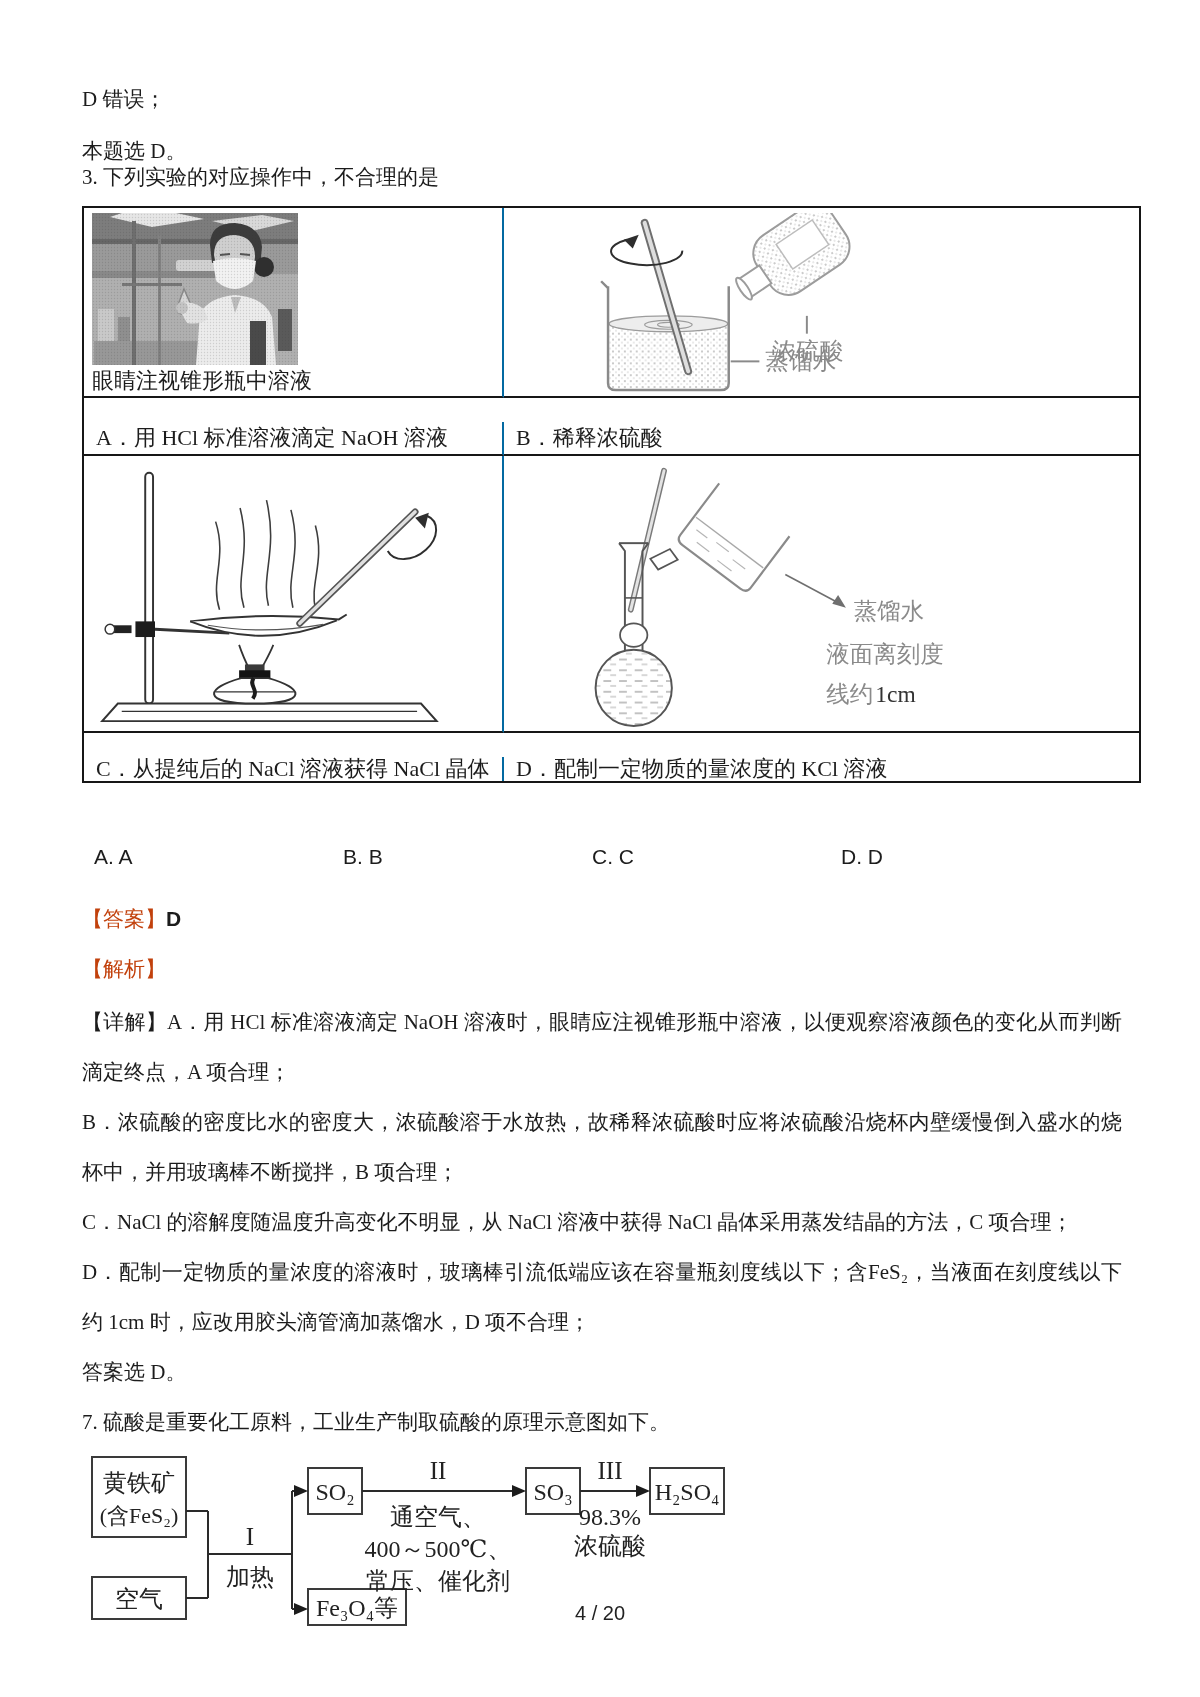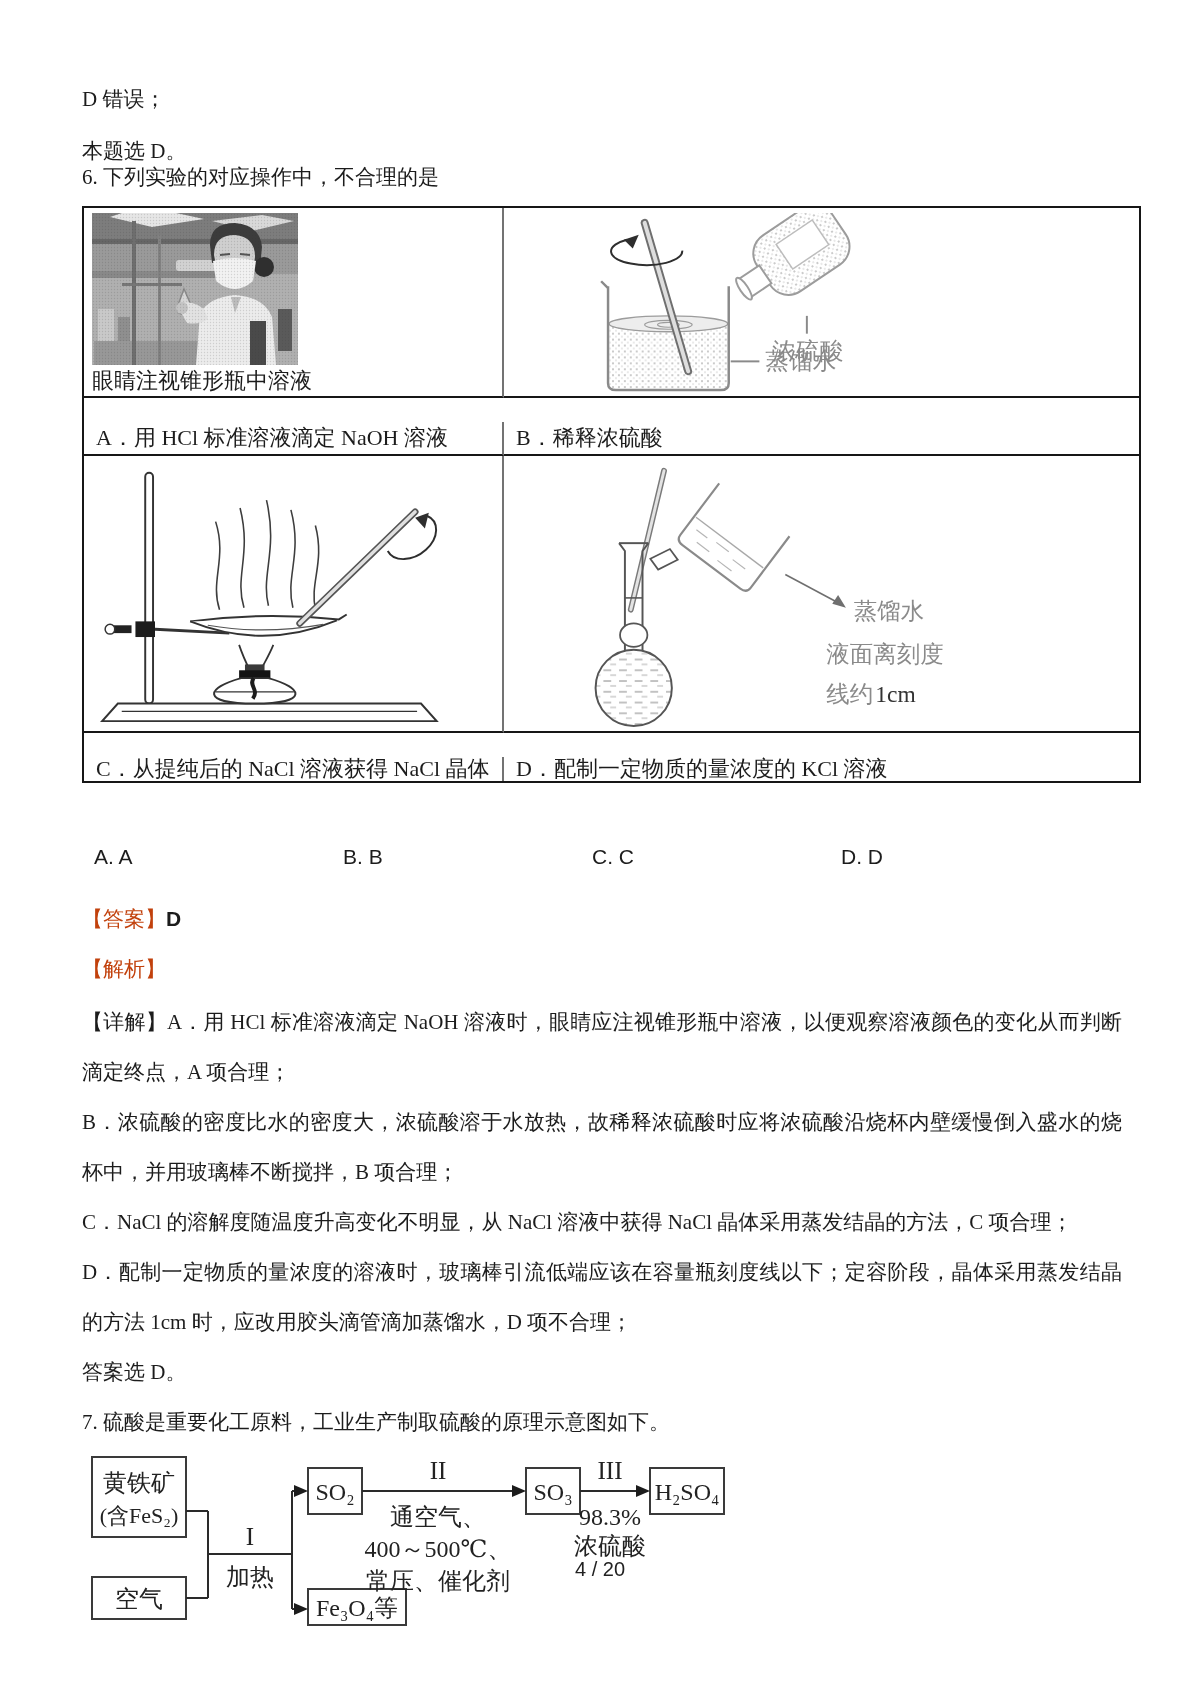--- a/index.html
+++ b/index.html
@@ -15,21 +15,21 @@
   .mb22 { }
   .mb16 { margin-bottom:16px; }
 
   
   .qtable {
     width:1059px; margin-top:14px;
     display:grid; grid-template-columns:420px 1fr;
     grid-template-rows:190px 58px 277px 48px;
     border:2px solid #161616;
   }
-  .qtable > div { border-right:2px solid #737373; border-bottom:2px solid #161616; overflow:hidden; }
+  .qtable > div { border-right:2px solid #0369a1; border-bottom:2px solid #161616; overflow:hidden; }
   .qtable > div:nth-child(2n) { border-right:none; }
   .qtable > div:nth-child(7), .qtable > div:nth-child(8) { border-bottom:none;text-align:center; }
   .img-cell { padding:5px 8px 2px 8px; }
   .label-cell { display:flex; align-items:center; padding:0 12px; font-size:22px;margin-top:24px; }
   .photo-caption { font-size:22px; line-height:28px; margin-top:2px; }
 
   
   .options { display:grid; grid-template-columns:249px 249px 249px 249px; margin-top:62px; padding-left:12px; }
   .opt { font-family:"Liberation Sans","DejaVu Sans",sans-serif; font-size:21px; }
   .ans-line { margin-top:36px; line-height:28px; }
@@ -43,32 +43,32 @@
 
   
   svg { display:block; }
   svg text { font-family:"Liberation Serif","DejaVu Serif",serif; }
   .gray-label { fill:#8a8a8a; }
   .dia-text { fill:#222; }
 
   .flowchart { margin-top:6px; margin-left:4px; }
 
   .footer {
-    position:absolute; left:0; top:1558px; width:100%; text-align:center;
+    position:absolute; left:0; top:1602px; width:100%; text-align:center;
     font-family:"Liberation Sans","DejaVu Sans",sans-serif; font-size:20px; color:#222;
   }
 </style>
 </head>
 <body>
 
 <div class="page">
 
   <p class="tline mb26">D 错误；</p>
   <p class="tline mb22">本题选 D。</p>
-  <p class="tline mb16">6. 下列实验的对应操作中，不合理的是</p>
+  <p class="tline mb16">3. 下列实验的对应操作中，不合理的是</p>
 
   <div class="qtable">
 
     <div class="img-cell">
       <svg width="206" height="152" viewBox="0 0 206 152">
         <defs>
           <pattern id="halftone" width="3" height="3" patternUnits="userSpaceOnUse">
             <circle cx="1.5" cy="1.5" r="0.7" fill="rgba(50,50,50,0.16)"></circle>
           </pattern>
         </defs>
@@ -257,21 +257,21 @@
   </p>
   <p class="analysis-line">
     <span class="tag-gray">【解析】</span>
   </p>
 
   <p class="detail first">
     <span>【详解】</span><span>A．用 HCl 标准溶液滴定 NaOH 溶液时，眼睛应注视锥形瓶中溶液，以便观察溶液颜色的变化从而判断滴定终点，A 项合理；</span>
   </p>
   <p class="detail">B．浓硫酸的密度比水的密度大，浓硫酸溶于水放热，故稀释浓硫酸时应将浓硫酸沿烧杯内壁缓慢倒入盛水的烧杯中，并用玻璃棒不断搅拌，B 项合理；</p>
   <p class="detail">C．NaCl 的溶解度随温度升高变化不明显，从 NaCl 溶液中获得 NaCl 晶体采用蒸发结晶的方法，C 项合理；</p>
-  <p class="detail">D．配制一定物质的量浓度的溶液时，玻璃棒引流低端应该在容量瓶刻度线以下；定容阶段，晶体采用蒸发结晶的方法 1cm 时，应改用胶头滴管滴加蒸馏水，D 项不合理；</p>
+  <p class="detail">D．配制一定物质的量浓度的溶液时，玻璃棒引流低端应该在容量瓶刻度线以下；含FeS₂，当液面在刻度线以下约 1cm 时，应改用胶头滴管滴加蒸馏水，D 项不合理；</p>
   <p class="concl">答案选 D。</p>
 
   <p class="q7stem">7. 硫酸是重要化工原料，工业生产制取硫酸的原理示意图如下。</p>
 
   <svg class="flowchart" width="640" height="180" viewBox="0 0 640 180">
     <g fill="none" stroke="#3a3a3a" stroke-width="2">
       <rect x="6" y="6" width="94" height="80"></rect>
       <rect x="6" y="126" width="94" height="42"></rect>
       <rect x="222" y="17" width="54" height="46"></rect>
       <rect x="222" y="138" width="98" height="36"></rect>

